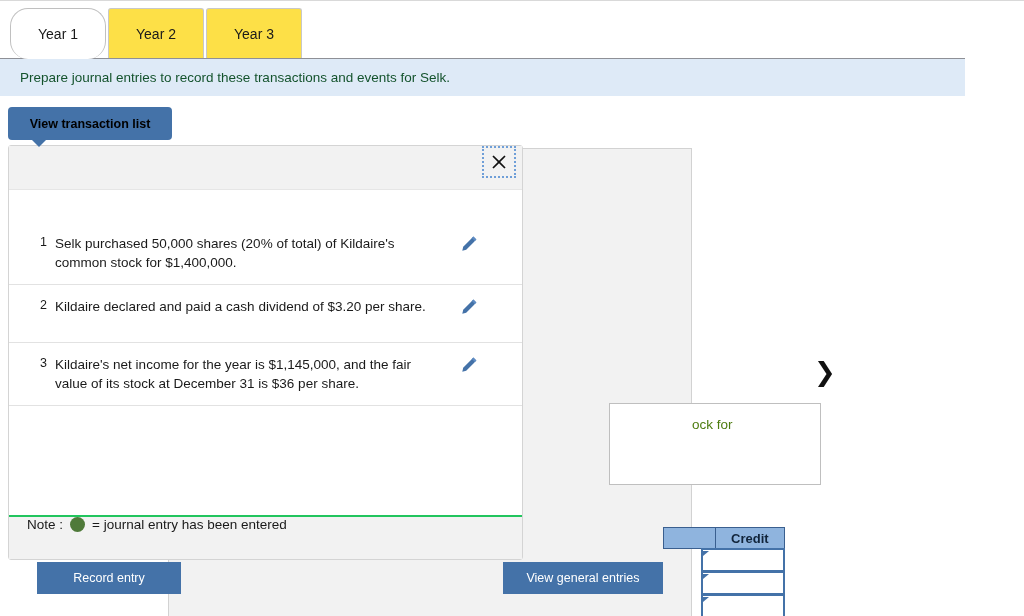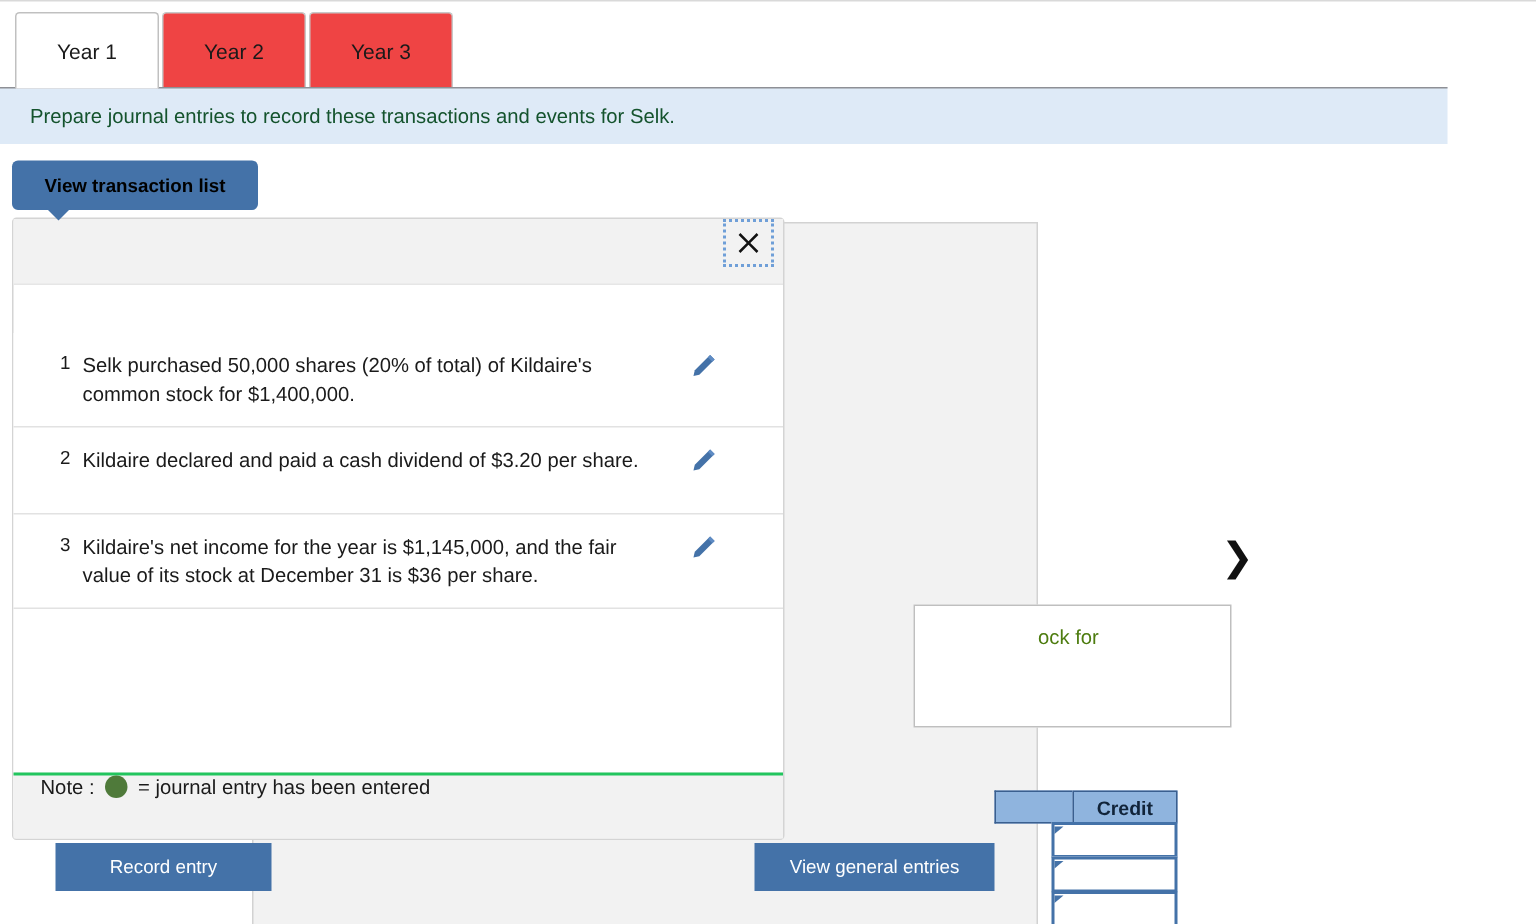--- a/index.html
+++ b/index.html
@@ -17,30 +17,31 @@
     position: absolute; left: 0; top: 0; width: 1024px; height: 58px;
   }
   .tabstrip .topline {
     position: absolute; left: 0; top: 0; width: 1024px; height: 1px;
     background: #d9d9d9;
   }
   .tab {
     position: absolute; top: 8px; height: 50px;
     border: 1px solid #c8c8c8;
     border-bottom: none;
-    background: #ef4444;
+    background: #fde047;
     display: flex; align-items: center; justify-content: center;
     font-size: 14px; color: #1a1a1a;
     border-top-left-radius: 3px; border-top-right-radius: 3px;
   }
   .tab.active {
     background: #ffffff;
     border-color: #c0c0c0;
     height: 51px;
     z-index: 3;
+    border-radius: 18px;
   }
   .tab-1 { left: 10px;  width: 96px; }
   .tab-2 { left: 108px; width: 96px; }
   .tab-3 { left: 206px; width: 96px; }
 
   
   .instruction {
     position: absolute; left: 0; top: 58px; width: 965px; height: 38px;
     background: #deeaf7;
     border-top: 1px solid #8e9096;

